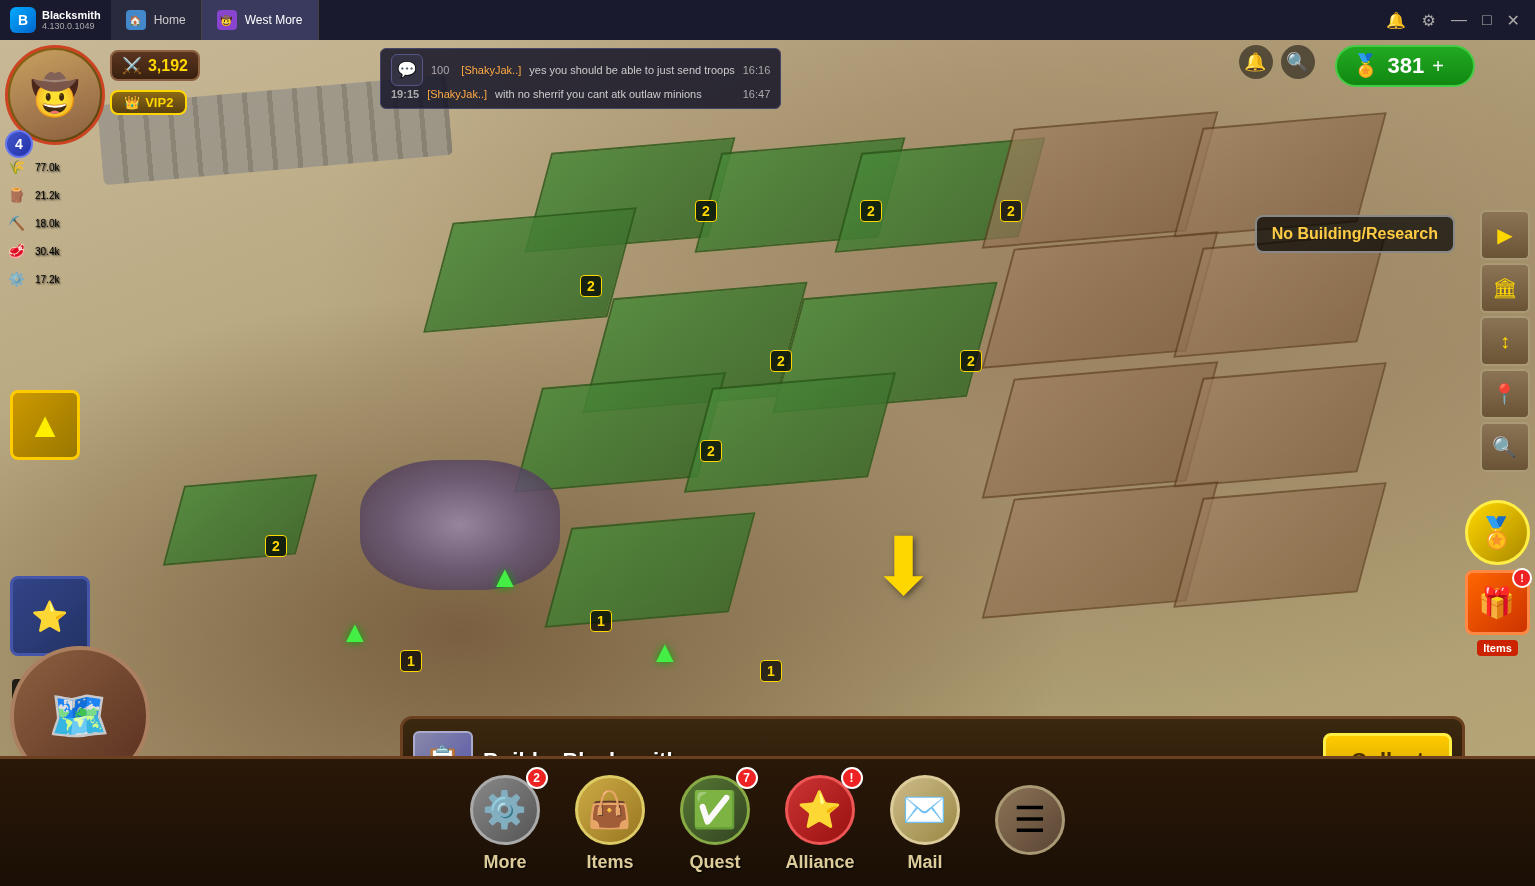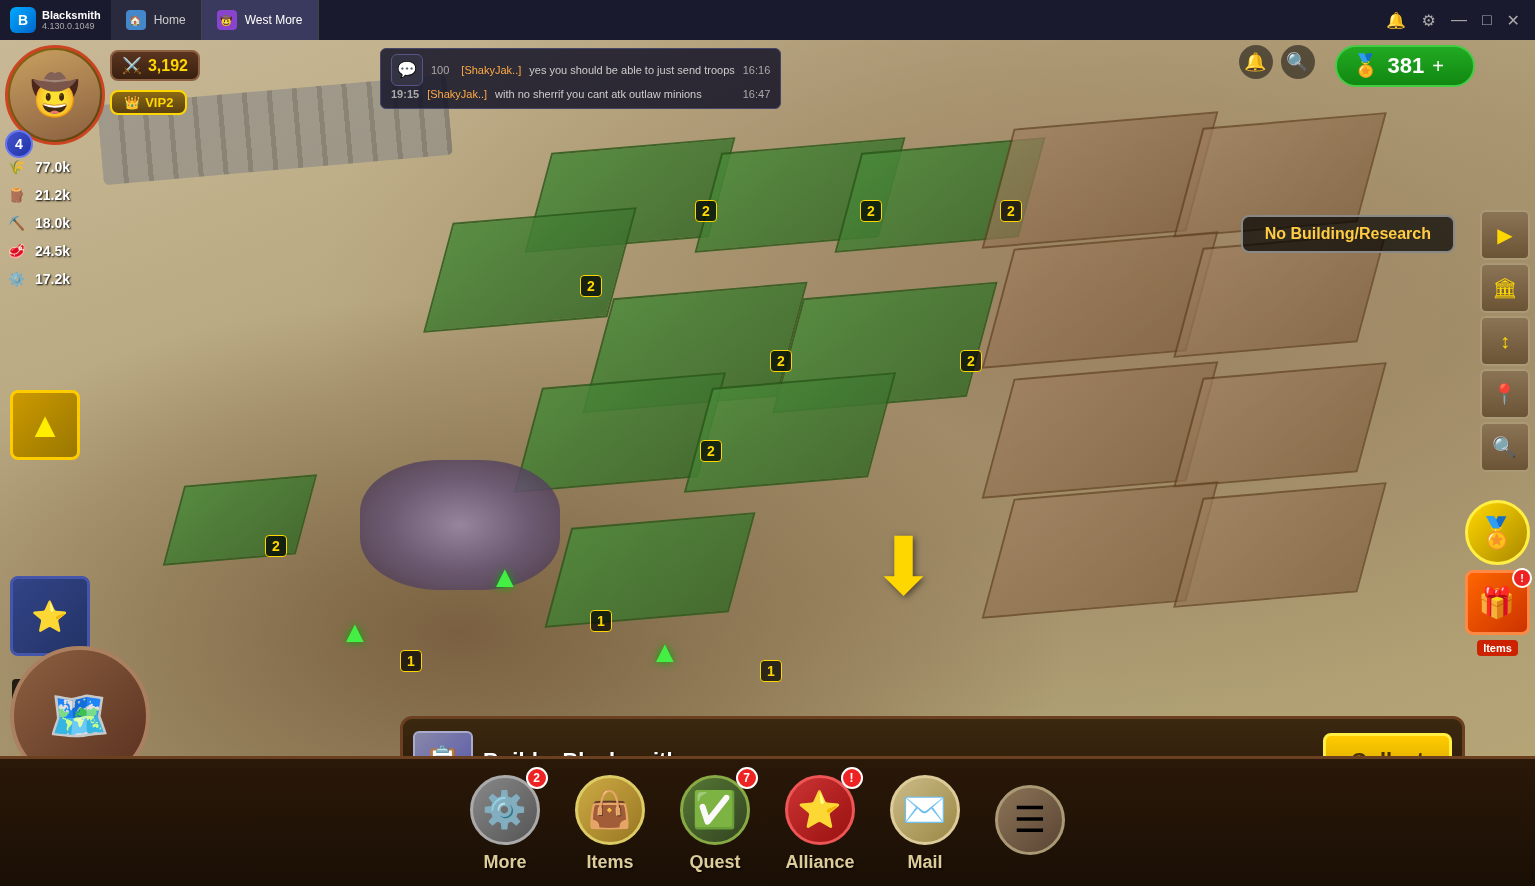--- a/index.html
+++ b/index.html
@@ -242,23 +242,23 @@
       width: 24px;
       height: 24px;
       border-radius: 4px;
       display: flex;
       align-items: center;
       justify-content: center;
       font-size: 14px;
     }
 
     .resource-value {
-      color: #ffffff;
-      font-size: 14px;
-      font-weight: bold;
+      color: #000000;
+      font-size: 10px;
+      font-weight: normal;
       text-shadow: 1px 1px 2px black;
     }
 
     
     .gold-panel {
       position: absolute;
       top: 5px;
       right: 60px;
       background: linear-gradient(to bottom, #22aa22, #118811);
       border: 2px solid #44cc44;
@@ -281,21 +281,21 @@
     }
 
     
     .no-building {
       position: absolute;
       top: 175px;
       right: 80px;
       background: rgba(0,0,0,0.7);
       border: 2px solid #888;
       border-radius: 8px;
-      padding: 8px 22px;
+      padding: 8px 15px;
       color: #ffcc44;
       font-size: 16px;
       font-weight: bold;
     }
 
     
     .right-controls {
       position: absolute;
       top: 170px;
       right: 0;
@@ -778,21 +778,21 @@
       <div class="resource-row">
         <div class="resource-icon">🪵</div>
         <span class="resource-value">21.2k</span>
       </div>
       <div class="resource-row">
         <div class="resource-icon">⛏️</div>
         <span class="resource-value">18.0k</span>
       </div>
       <div class="resource-row">
         <div class="resource-icon">🥩</div>
-        <span class="resource-value">24.5k</span>
+        <span class="resource-value">30.4k</span>
       </div>
       <div class="resource-row">
         <div class="resource-icon">⚙️</div>
         <span class="resource-value">17.2k</span>
       </div>
     </div>
   </div>
 
   <div class="gold-panel">
     <span class="gold-icon">🏅</span>

